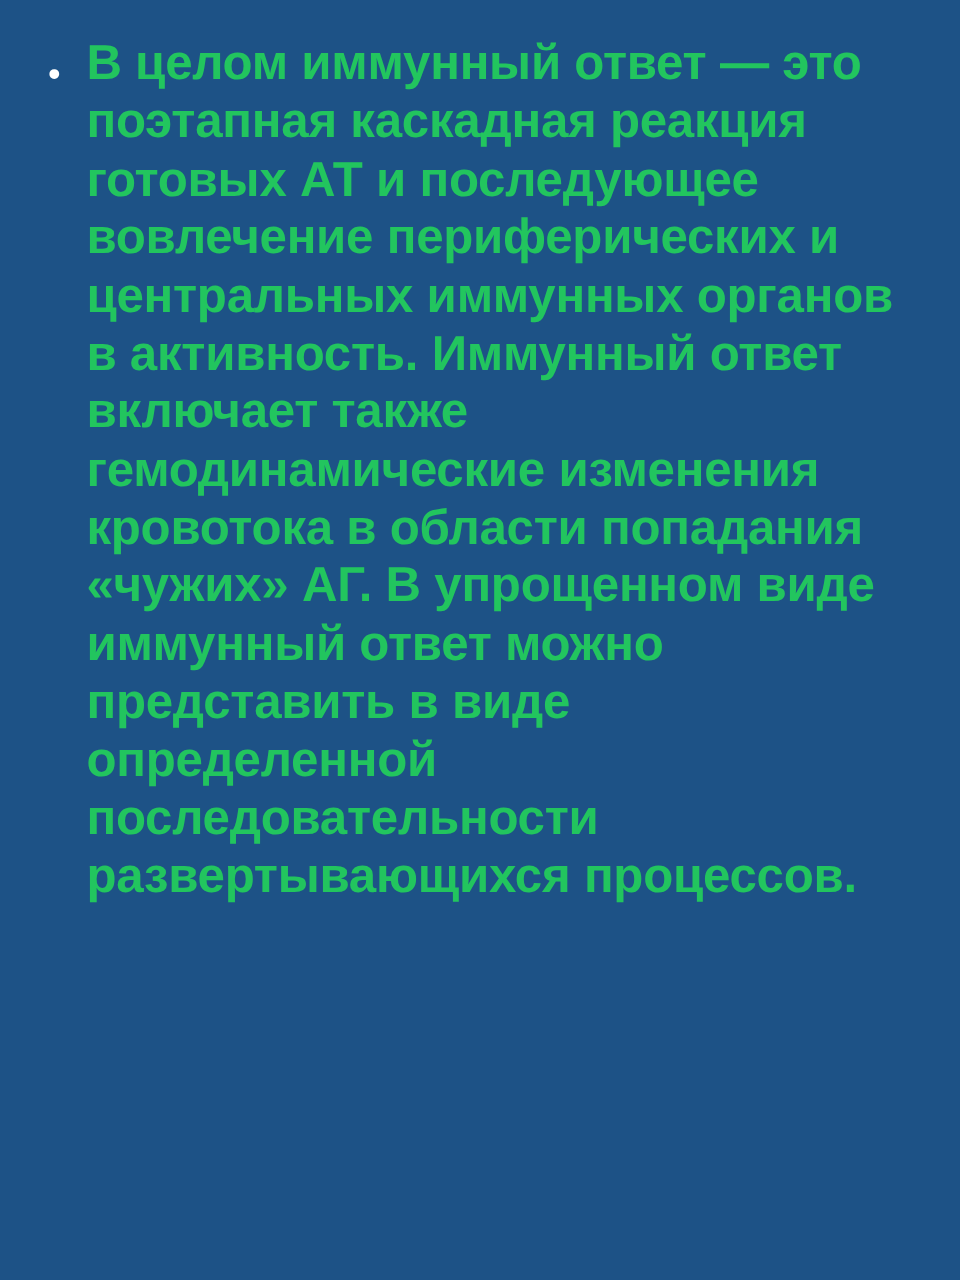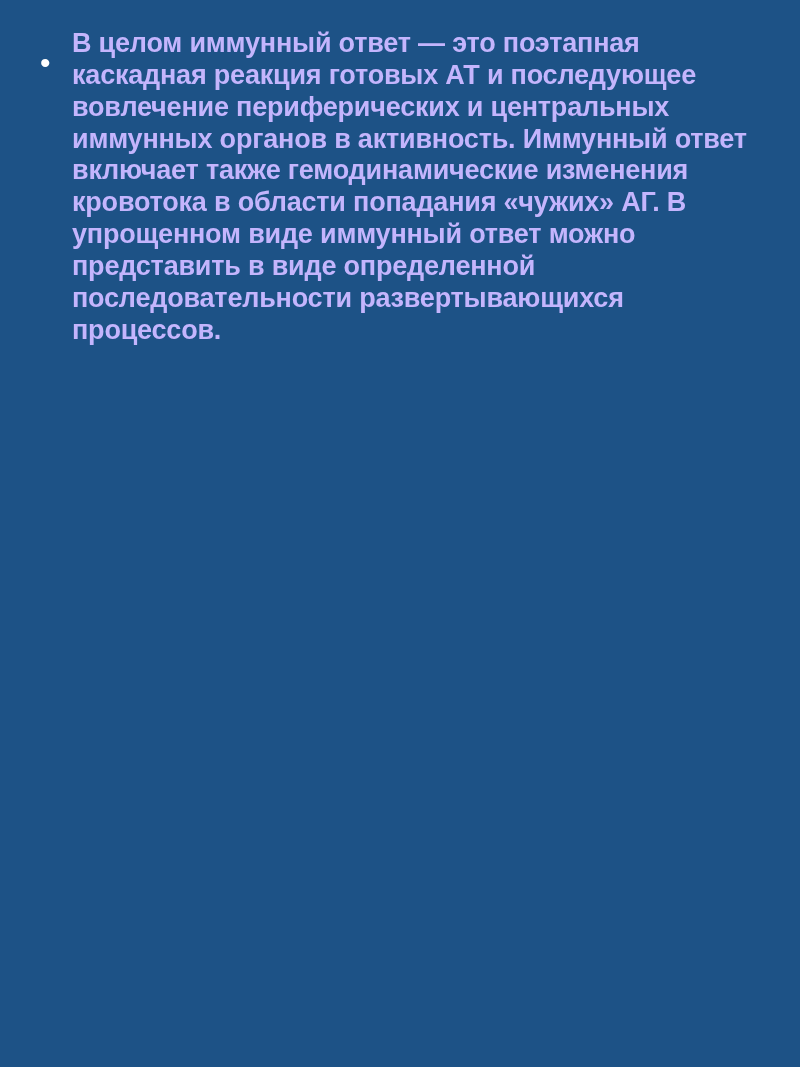--- a/index.html
+++ b/index.html
@@ -36,22 +36,22 @@
     flex: 0 0 auto;
     color: #ffffff;
     font-size: 30px;
     line-height: 1.0;
     padding-top: 20px;
     width: 32px;
     text-align: left;
   }
   .bullet-text {
     flex: 1 1 auto;
-    color: #c4b5fd;
-    font-size: 27px;
+    color: #22c55e;
+    font-size: 41px;
     line-height: 1.18;
     font-weight: 600;
     letter-spacing: -0.2px;
     text-align: left;
     word-wrap: break-word;
   }
 </style>
 </head>
 <body>
 

